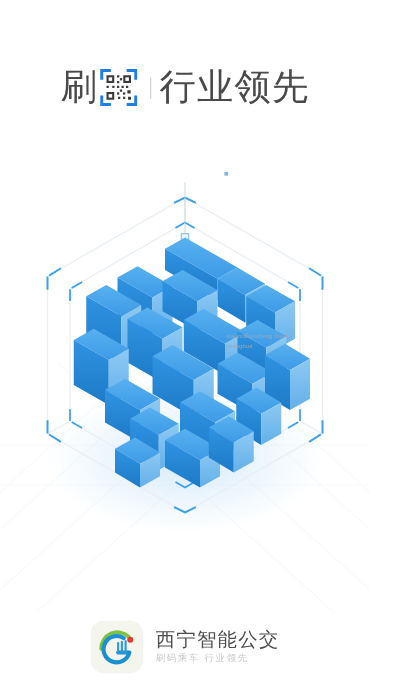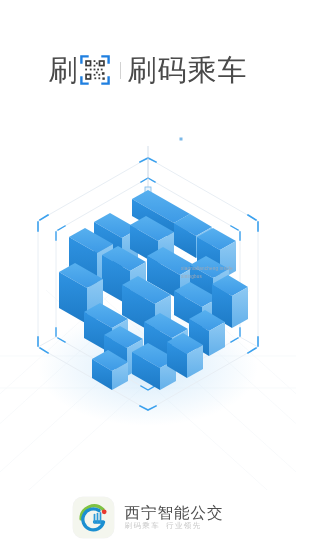--- a/index.html
+++ b/index.html
@@ -106,21 +106,21 @@
     color:#4e4e4e;
     letter-spacing:1px;
     line-height:1;
     font-family:"Liberation Sans", sans-serif;
   }
   .brand-tagline {
     font-size:7.5px;
     color:#c8c8c8;
     letter-spacing:1.4px;
     line-height:1;
-    font-family:Liberation Mono, monospace;
+    font-family:Liberation Sans, sans-serif;
   }
 </style>
 </head>
 <body>
 
 <div class="screen">
 
   <svg class="bg-lines" viewBox="0 0 296 360" xmlns="http://www.w3.org/2000/svg">
     <g stroke="#f2f5f8" stroke-width="1" fill="none">
       <line x1="-40" y1="300" x2="170" y2="110"></line>
@@ -169,21 +169,21 @@
           <rect x="18.4" y="18.9" width="1.8" height="1.8"></rect>
           <rect x="21.9" y="17.2" width="2.6" height="2.6"></rect>
           <rect x="18.4" y="22.4" width="1.8" height="1.8"></rect>
           <rect x="22.4" y="22.4" width="2.4" height="2.4"></rect>
           <rect x="14.4" y="22.4" width="1.8" height="1.8"></rect>
         </g>
       </svg>
     </span>
 
     <span class="hl-divider"></span>
-    <span class="hl-text">刷码乘车</span>
+    <span class="hl-text">行业领先</span>
   </div>
 
   <div class="illustration">
     <svg viewBox="0 0 296 330" xmlns="http://www.w3.org/2000/svg">
       <defs>
         <linearGradient id="gTop" x1="0" y1="0" x2="0" y2="1">
           <stop offset="0%" stop-color="#57b0ef"></stop>
           <stop offset="100%" stop-color="#3d9ae6"></stop>
         </linearGradient>
         <linearGradient id="gLeft" x1="0" y1="0" x2="0" y2="1">

